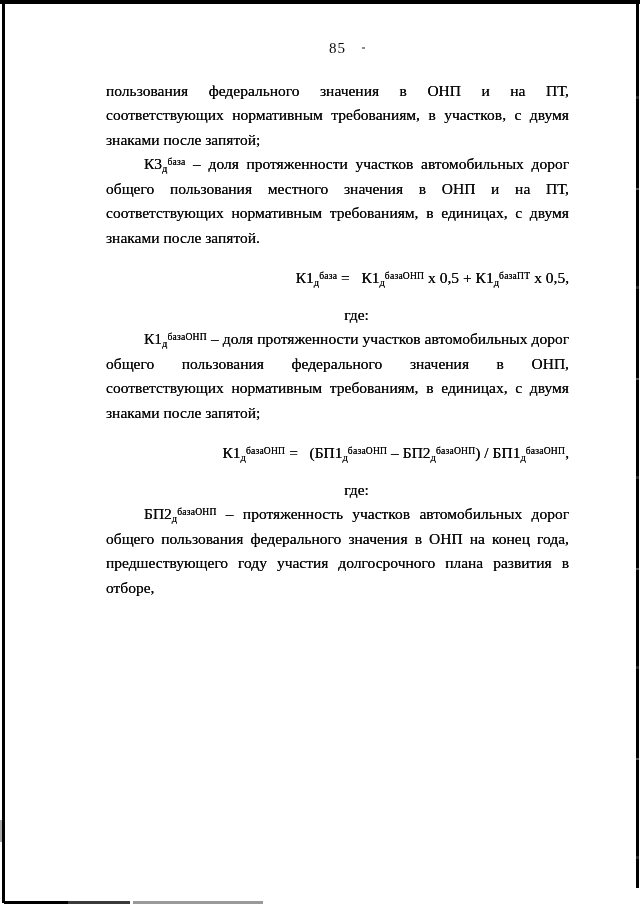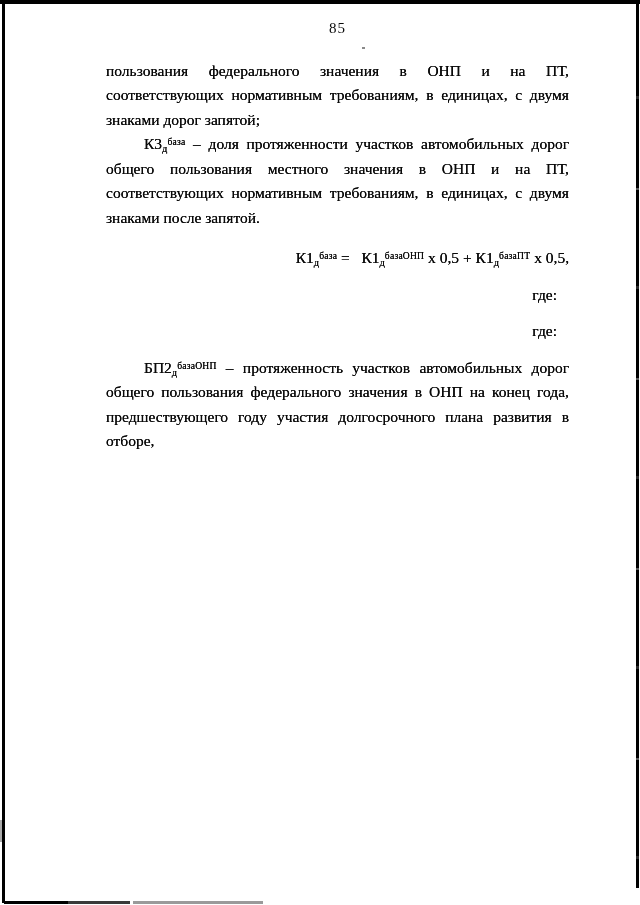--- a/index.html
+++ b/index.html
@@ -44,21 +44,21 @@
   }
 
   
   .content {
     position: absolute;
     top: 0; left: 106px;
     width: 463px;
   }
   .page-num {
     text-align: center;
-    padding-top: 16px;
+    padding-top: 36px;
     margin: 0 0 18px 0;
     font-size: 15px;
     line-height: 24.5px;
     letter-spacing: 1px;
   }
   p.body-par {
     margin: 0;
     font-size: 15.5px;
     line-height: 24.5px;
     text-align: justify;
@@ -68,24 +68,24 @@
   p.body-par.no-indent { text-indent: 0; }
   p.formula {
     margin: 16px 0 12px 0;
     font-size: 15.5px;
     line-height: 24.5px;
     text-align: right;
     text-indent: 0;
     text-shadow: 0 0 0.4px currentColor;
   }
   p.where-label {
-    margin: 12px;
+    margin: 0;
     font-size: 15.5px;
     line-height: 24.5px;
-    text-align: right;
+    text-align: center;
     text-indent: 38px;
     text-shadow: 0 0 0.4px currentColor;
   }
   sup {
     font-size: 62%;
     line-height: 0;
     vertical-align: 0.45em;
     letter-spacing: 0.2px;
   }
   sub {
@@ -102,30 +102,32 @@
 <div class="border-right"></div>
 <div class="bottom-seg s1"></div>
 <div class="bottom-seg s2"></div>
 <div class="bottom-seg s3"></div>
 <div class="speck-left-tick"></div>
 <div class="speck-dot"></div>
 
 <div class="content">
   <p class="page-num">85</p>
 
-  <p class="body-par no-indent">пользования федерального значения в ОНП и на ПТ, соответствующих нормативным требованиям, в единицах, с двумя знаками дорог запятой;</p>
+  <p class="body-par no-indent">пользования федерального значения в ОНП и на ПТ, соответствующих нормативным требованиям, в участков, с двумя знаками после запятой;</p>
 
 
   <p class="body-par">К3<sub>д</sub><sup>база</sup> – доля протяженности участков автомобильных дорог общего пользования местного значения в ОНП и на ПТ, соответствующих нормативным требованиям, в единицах, с двумя знаками после запятой.</p>
 
 
   <p class="formula">К1<sub>д</sub><sup>база</sup> = &nbsp;&nbsp;К1<sub>д</sub><sup>базаОНП</sup> х 0,5 + К1<sub>д</sub><sup>базаПТ</sup> х 0,5,</p>
 
   <p class="where-label">где:</p>
 
+  <p class="body-par">К1<sub>д</sub><sup>базаОНП</sup> – доля протяженности участков автомобильных дорог общего пользования федерального значения в ОНП, соответствующих нормативным требованиям, в единицах, с двумя знаками после запятой;</p>
 
 
+  <p class="formula">К1<sub>д</sub><sup>базаОНП</sup> = &nbsp;&nbsp;(БП1<sub>д</sub><sup>базаОНП</sup> – БП2<sub>д</sub><sup>базаОНП</sup>) / БП1<sub>д</sub><sup>базаОНП</sup>,</p>
 
   <p class="where-label">где:</p>
 
 
   <p class="body-par">БП2<sub>д</sub><sup>базаОНП</sup> – протяженность участков автомобильных дорог общего пользования федерального значения в ОНП на конец года, предшествующего году участия долгосрочного плана развития в отборе,</p>
 </div>
 
 </body></html>

